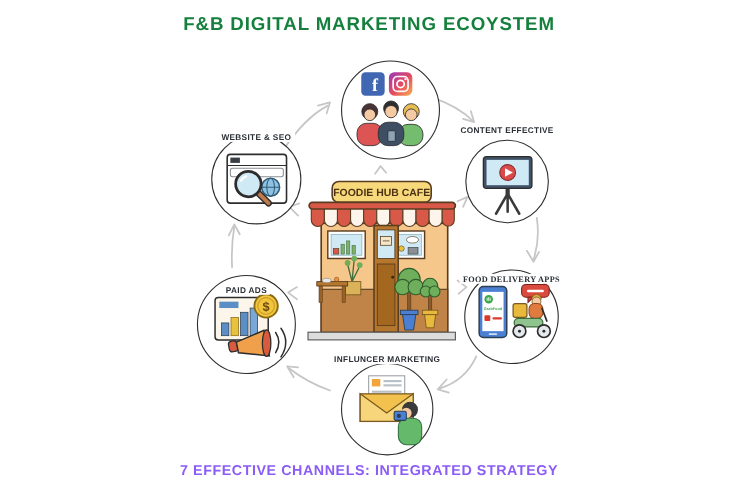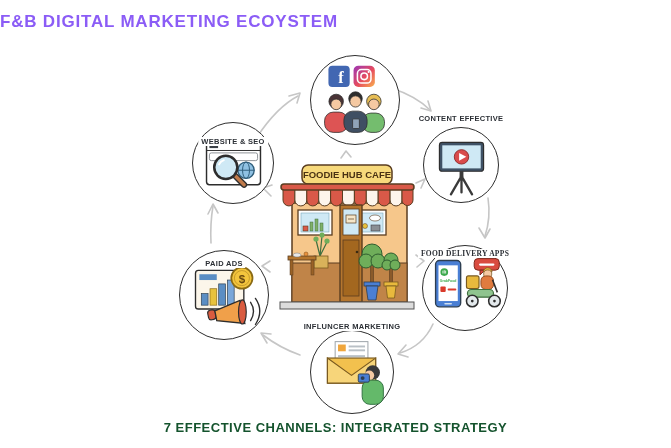--- a/index.html
+++ b/index.html
@@ -1,21 +1,21 @@
 <!DOCTYPE html>
 <html><head>
 <meta charset="utf-8">
 <style>
   html,body{margin:0;padding:0;background:#fff;}
   .canvas{position:relative;width:671px;height:448px;background:#ffffff;overflow:hidden;
           font-family:"Liberation Sans", sans-serif;}
-  .title{position:absolute;top:12px;left:0;right:0;
-         font-size:17px;font-weight:bold;letter-spacing:.8px;color:#8b5cf6;z-index:6;}
+  .title{position:absolute;top:12px;left:0;right:0;text-align:center;
+         font-size:17px;font-weight:bold;letter-spacing:.8px;color:#15803d;z-index:6;}
   .footer{position:absolute;top:420px;left:0;right:0;text-align:center;
-          font-size:13px;font-weight:bold;letter-spacing:.5px;color:#14532d;z-index:6;}
+          font-size:13px;font-weight:bold;letter-spacing:.5px;color:#8b5cf6;z-index:6;}
   .node{position:absolute;border:1.5px solid #2e2e2e;border-radius:50%;background:#fff;
         display:flex;align-items:center;justify-content:center;box-sizing:border-box;z-index:2;}
   .node svg{display:block;}
   .node-label{position:absolute;transform:translateX(-50%);font-size:7.5px;font-weight:bold;
               letter-spacing:.3px;color:#2b2f35;background:#fff;padding:0 3px;
               white-space:nowrap;z-index:5;}
   .arrows{position:absolute;left:0;top:0;z-index:1;}
   .cafe{position:absolute;left:276px;top:160px;z-index:3;}
 </style>
 </head>
@@ -256,21 +256,21 @@
       <g>
         <rect x="28" y="60" width="8" height="10" rx="3" fill="#d95b3f" stroke="#2d2d2d" stroke-width="1.2" transform="rotate(-12 32 65)"></rect>
         <path d="M35 61 L61 50 L66 74 L37 71 Z" fill="#f0a04a" stroke="#2d2d2d" stroke-width="1.4"></path>
         <ellipse cx="63.5" cy="62" rx="4" ry="12.5" fill="#d95b3f" stroke="#2d2d2d" stroke-width="1.2"></ellipse>
         <path d="M72 52 q6 9 0 19" fill="none" stroke="#2d2d2d" stroke-width="1.4" stroke-linecap="round"></path>
         <path d="M77 48 q9 13 0 27" fill="none" stroke="#2d2d2d" stroke-width="1.4" stroke-linecap="round"></path>
       </g>
     </svg>
   </div>
 
-  <span class="node-label" style="left:233px;top:137px;">WEBSITE &amp; SEO</span>
+  <span class="node-label" style="left:233px;top:120px;">WEBSITE &amp; SEO</span>
   <div class="node" style="left:192px;top:122px;width:82px;height:82px;">
     <svg width="79" height="79" viewBox="0 0 82 82">
       <g>
         <rect x="13" y="17" width="56" height="46" rx="3" fill="#ffffff" stroke="#2d2d2d" stroke-width="1.5"></rect>
         <rect x="16" y="20" width="9" height="5" fill="#3a3f46"></rect>
         <line x1="13" y1="27.5" x2="69" y2="27.5" stroke="#2d2d2d" stroke-width="1"></line>
         <rect x="16" y="30" width="50" height="8" rx="2" fill="#ffffff" stroke="#8a8f94" stroke-width="1"></rect>
       </g>
       <g>
         <circle cx="54" cy="48" r="8.5" fill="#8fc1e3" stroke="#2f5d7a" stroke-width="1.4"></circle>

